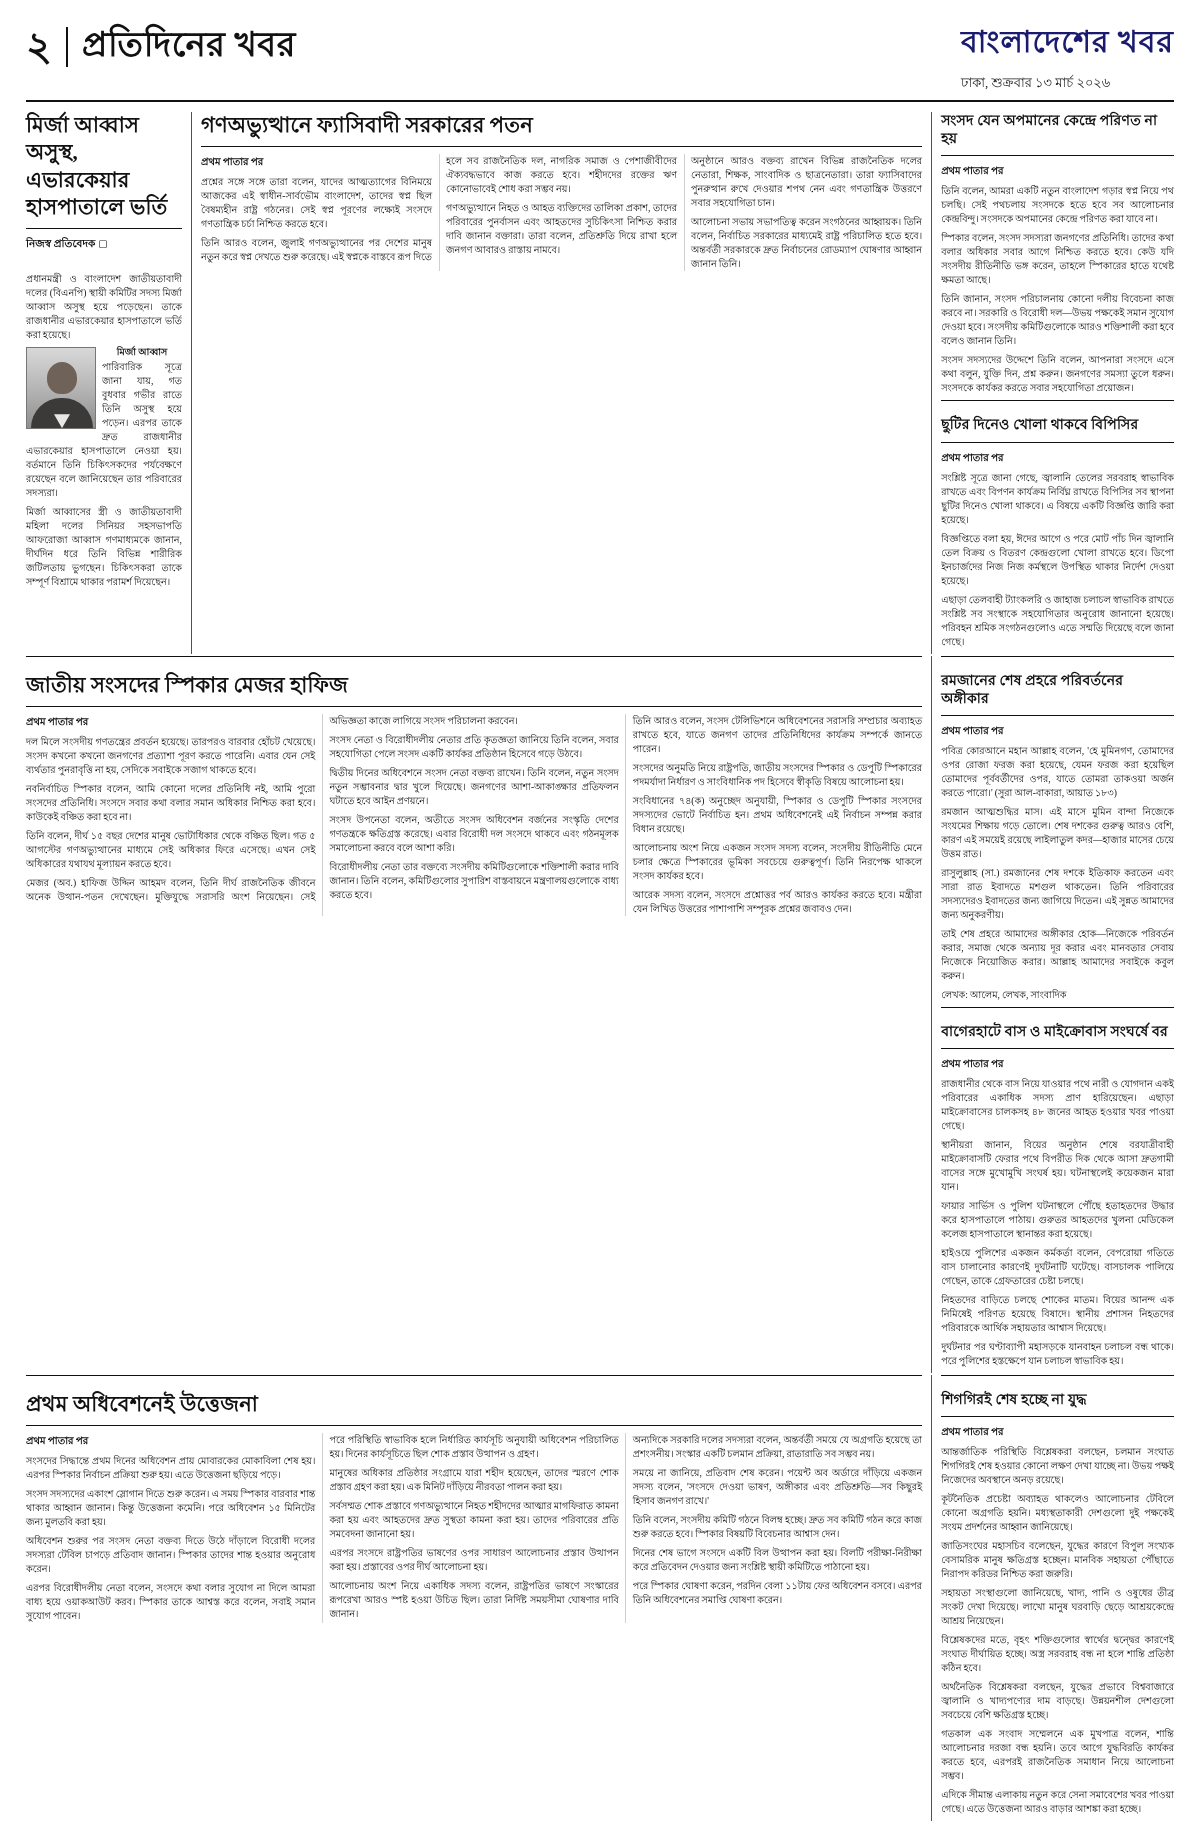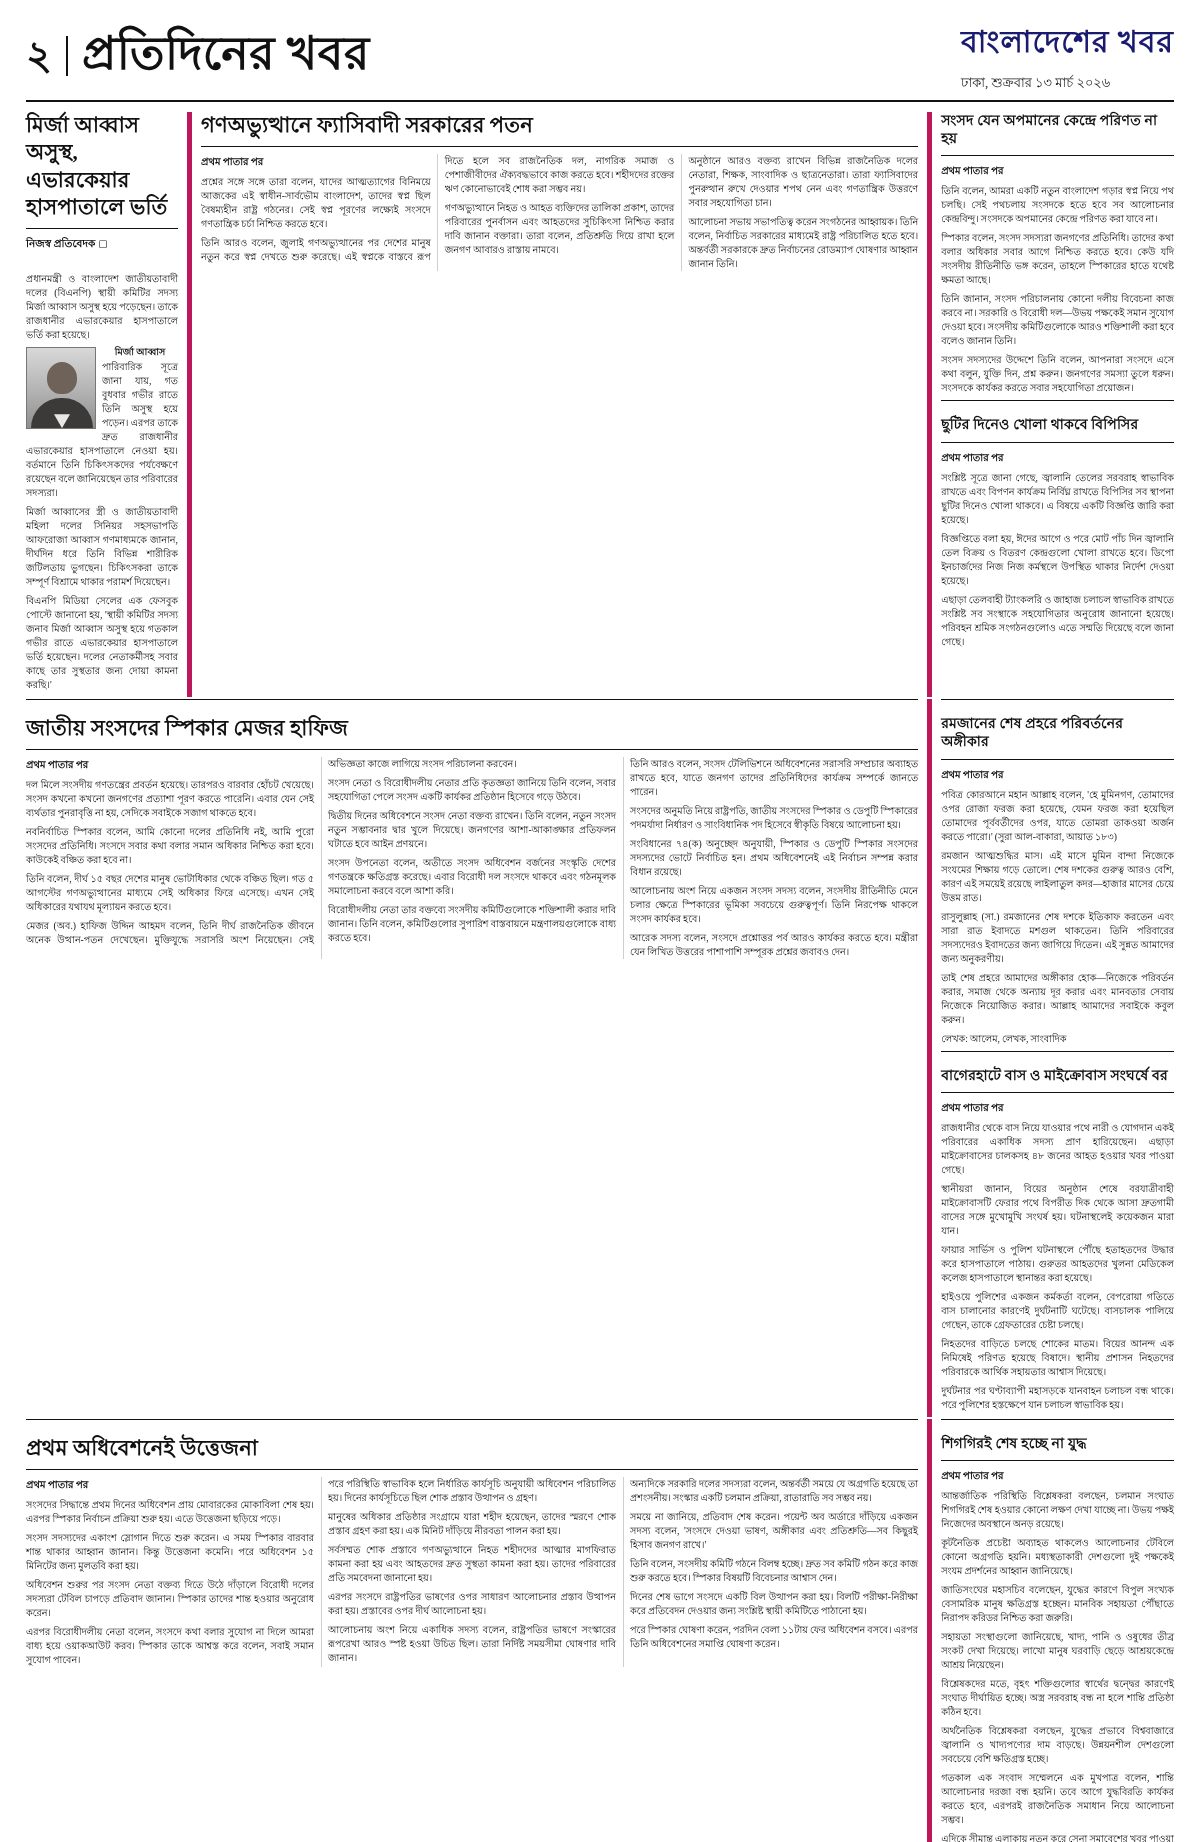--- a/index.html
+++ b/index.html
@@ -32,21 +32,21 @@
   }
   .page-num {
     font-size: 40px;
     font-weight: bold;
     line-height: 1;
     padding-right: 14px;
     border-right: 2px solid #111;
     font-family: "Liberation Serif", serif;
   }
   .section-title {
-    font-size: 46px;
+    font-size: 34px;
     font-weight: bold;
     letter-spacing: 0.5px;
   }
   .masthead-right {
     text-align: left;
   }
   .brand {
     font-size: 30px;
     font-weight: bold;
     color: #1a1a6e;
@@ -60,21 +60,21 @@
 
   
   .columns {
     display: grid;
     grid-template-columns: 166px 1.02fr 1.02fr 1.02fr 1.0fr;
     gap: 0;
     margin-top: 10px;
   }
   .col {
     padding: 0 9px;
-    border-right: 5px solid #be185d;
+    border-right: 1px solid #be185d;
   }
   .col:first-child { padding-left: 0; }
   .col:last-child { border-right: none; padding-right: 0; }
 
   
   h2.hl {
     font-size: 21px;
     font-weight: bold;
     line-height: 1.3;
     margin: 0 0 7px 0;
@@ -180,21 +180,20 @@
       <div class="byline">নিজস্ব প্রতিবেদক ▢</div>
       <p class="body tight">প্রধানমন্ত্রী ও বাংলাদেশ জাতীয়তাবাদী দলের (বিএনপি) স্থায়ী কমিটির সদস্য মির্জা আব্বাস অসুস্থ হয়ে পড়েছেন। তাকে রাজধানীর এভারকেয়ার হাসপাতালে ভর্তি করা হয়েছে।</p>
       <div class="portrait">
         <div class="shoulders"></div>
           <div class="head"></div>
           <div class="collar"></div>
       </div>
       <div class="caption-name">মির্জা আব্বাস</div>
       <p class="body">পারিবারিক সূত্রে জানা যায়, গত বুধবার গভীর রাতে তিনি অসুস্থ হয়ে পড়েন। এরপর তাকে দ্রুত রাজধানীর এভারকেয়ার হাসপাতালে নেওয়া হয়। বর্তমানে তিনি চিকিৎসকদের পর্যবেক্ষণে রয়েছেন বলে জানিয়েছেন তার পরিবারের সদস্যরা।</p>
       <p class="body">মির্জা আব্বাসের স্ত্রী ও জাতীয়তাবাদী মহিলা দলের সিনিয়র সহসভাপতি আফরোজা আব্বাস গণমাধ্যমকে জানান, দীর্ঘদিন ধরে তিনি বিভিন্ন শারীরিক জটিলতায় ভুগছেন। চিকিৎসকরা তাকে সম্পূর্ণ বিশ্রামে থাকার পরামর্শ দিয়েছেন।</p>
-      <p class="body">বিএনপি মিডিয়া সেলের এক ফেসবুক পোস্টে জানানো হয়, 'স্থায়ী কমিটির সদস্য জনাব মির্জা আব্বাস অসুস্থ হয়ে গতকাল গভীর রাতে এভারকেয়ার হাসপাতালে ভর্তি হয়েছেন। দলের নেতাকর্মীসহ সবার কাছে তার সুস্থতার জন্য দোয়া কামনা করছি।'</p>
     </div>
 
     <div class="col" style="grid-column: span 3;">
       <h2 class="hl">গণঅভ্যুত্থানে ফ্যাসিবাদী সরকারের পতন</h2>
       <div class="rule-under"></div>
       <div class="three-col-text">
         <div class="contfrom">প্রথম পাতার পর</div>
         <p class="body">প্রশ্নের সঙ্গে সঙ্গে তারা বলেন, যাদের আত্মত্যাগের বিনিময়ে আজকের এই স্বাধীন-সার্বভৌম বাংলাদেশ, তাদের স্বপ্ন ছিল বৈষম্যহীন রাষ্ট্র গঠনের। সেই স্বপ্ন পূরণের লক্ষ্যেই সংসদে গণতান্ত্রিক চর্চা নিশ্চিত করতে হবে।</p>
         <p class="body">তিনি আরও বলেন, জুলাই গণঅভ্যুত্থানের পর দেশের মানুষ নতুন করে স্বপ্ন দেখতে শুরু করেছে। এই স্বপ্নকে বাস্তবে রূপ দিতে হলে সব রাজনৈতিক দল, নাগরিক সমাজ ও পেশাজীবীদের ঐক্যবদ্ধভাবে কাজ করতে হবে। শহীদদের রক্তের ঋণ কোনোভাবেই শোধ করা সম্ভব নয়।</p>
         <p class="body">গণঅভ্যুত্থানে নিহত ও আহত ব্যক্তিদের তালিকা প্রকাশ, তাদের পরিবারের পুনর্বাসন এবং আহতদের সুচিকিৎসা নিশ্চিত করার দাবি জানান বক্তারা। তারা বলেন, প্রতিশ্রুতি দিয়ে রাখা হলে জনগণ আবারও রাস্তায় নামবে।</p>

